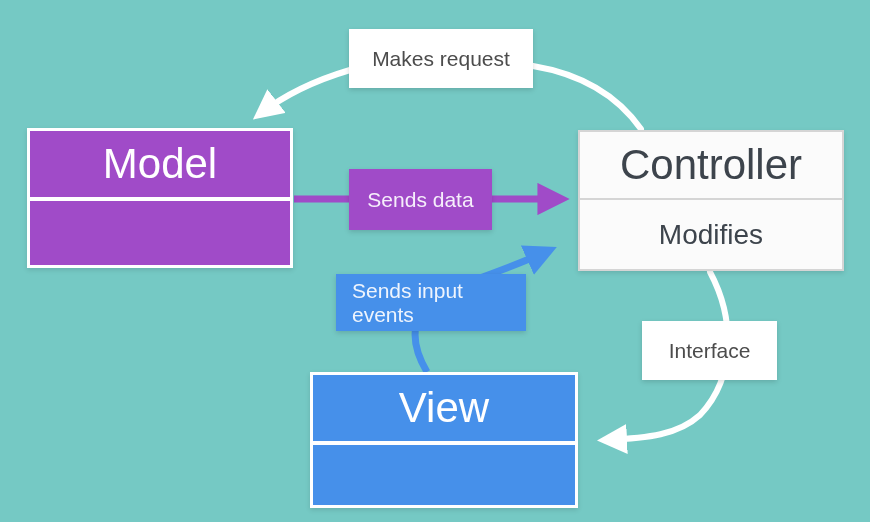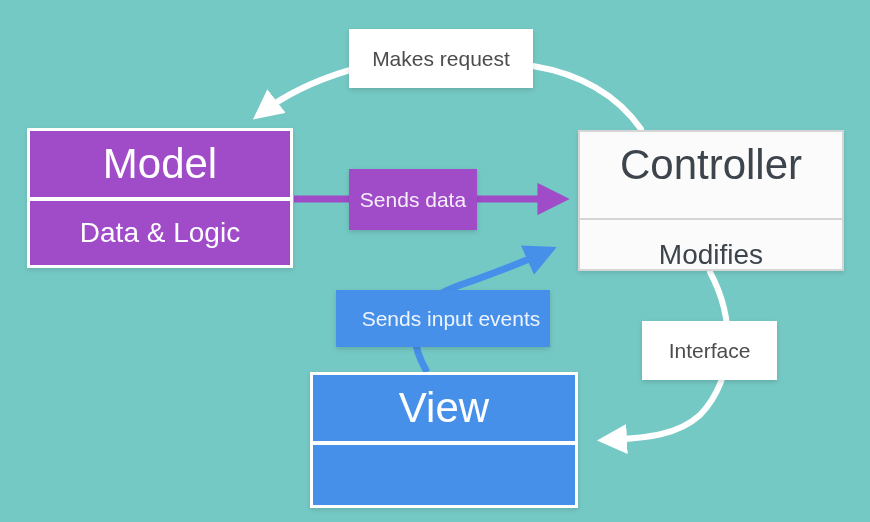--- a/index.html
+++ b/index.html
@@ -107,39 +107,38 @@
 
     <path class="stroke-blue" stroke-width="7" marker-end="url(#head-blue)" d="M 427,372 C 408,340 408,305 455,287 C 480,278 512,267 548,251"></path>
 
     <path class="stroke-white" stroke-width="6" stroke-linecap="round" marker-end="url(#head-white)" d="M 710,272 C 733,315 738,375 700,415 C 678,435 648,438 606,440"></path>
   </svg>
 
   <div class="tag tag-white" style="left:349px; top:29px; width:184px; height:59px;text-align:right;">
     <span>Makes request</span>
   </div>
 
-  <div class="tag tag-purple" style="left:349px; top:169px; width:128px; height:61px;">
+  <div class="tag tag-purple" style="left:349px; top:169px; width:143px; height:61px;">
     <span>Sends data</span>
   </div>
 
-  <div class="tag tag-blue" style="left:336px; top:290px; width:214px; height:57px;padding-left:16px;">
+  <div class="tag tag-blue" style="left:336px; top:274px; width:190px; height:57px;padding-left:16px;">
     <span>Sends input events</span>
   </div>
 
   <div class="tag tag-white" style="left:642px; top:321px; width:135px; height:59px;">
     <span>Interface</span>
   </div>
 
   <div class="node node-purple" style="left:27px; top:128px; width:266px; height:140px;">
     <div class="title">Model</div>
     <div class="divider-white"></div>
-    <div class="subtitle">Data &amp; Logic</div>
   </div>
 
-  <div class="node node-light" style="left:578px; top:130px; width:266px; height:141px;gap:20px;">
+  <div class="node node-light" style="left:578px; top:130px; width:266px; height:141px;">
     <div class="title">Controller</div>
     <div class="divider-gray"></div>
     <div class="subtitle">Modifies</div>
   </div>
 
   <div class="node node-blue" style="left:310px; top:372px; width:268px; height:136px;">
     <div class="title">View</div>
     <div class="divider-white"></div>
   </div>
 

